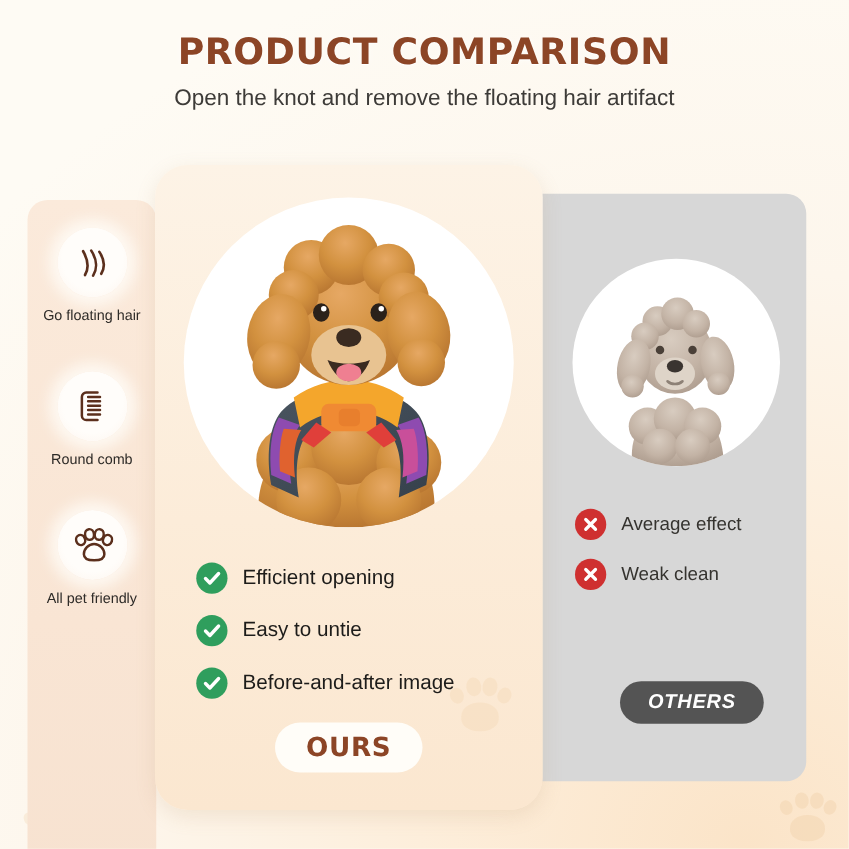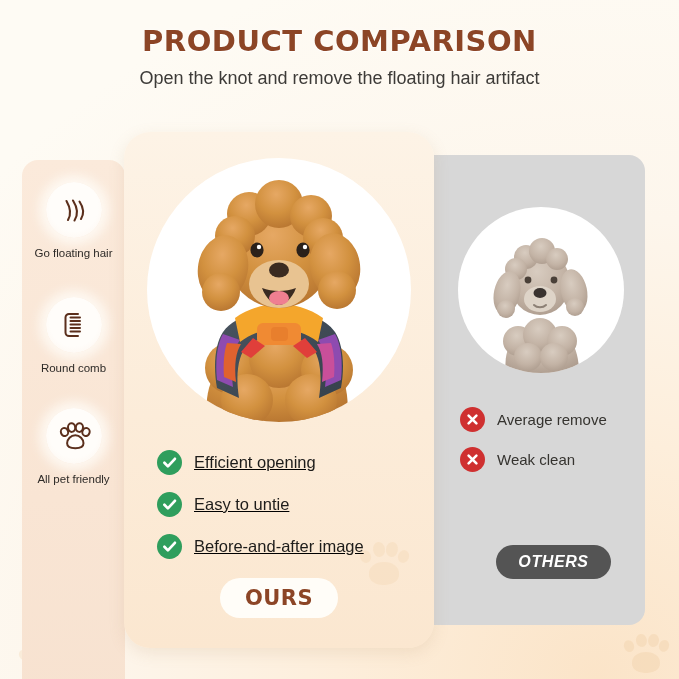--- a/index.html
+++ b/index.html
@@ -57,21 +57,21 @@
     background:linear-gradient(180deg,#fdf3e6 0%, #fcecd9 55%, #fbe7d0 100%);
     border-radius:26px;
     box-shadow:0 5px 16px rgba(180,140,100,.16);
     overflow:hidden;
   }
   .photo-circle {
     position:absolute; left:23px; top:26px; width:264px; height:264px;
     border-radius:50%; background:#fff;
     display:flex; align-items:flex-end; justify-content:center; overflow:hidden;
   }
-  .ours-list { position:absolute; left:33px; top:318px; width:250px;text-decoration:underline; }
+  .ours-list { position:absolute; left:33px; top:318px; width:250px; }
   .row { display:flex; align-items:center; margin-bottom:17px; }
   .mark { width:25px; height:25px; border-radius:50%; flex:0 0 25px; position:relative; }
   .mark.ok { background:#2f9e5d; }
   .mark.no { background:#cf3030; }
   .mark svg { position:absolute; left:0; top:0; }
   .row-text { margin-left:12px; font-size:16.5px; color:#1d1c1a; white-space:nowrap; }
 
   .badge-ours {
     position:absolute; left:96px; top:446px; width:118px; height:40px;
     background:#fffdf8; border-radius:21px;
@@ -211,21 +211,21 @@
       </svg>
     </div>
 
     <div class="others-list">
       <div class="row">
         <span class="mark no">
           <svg width="25" height="25" viewBox="0 0 25 25" stroke="#fff" stroke-width="2.6" stroke-linecap="round">
               <path d="M8.6 8.6l7.8 7.8M16.4 8.6l-7.8 7.8"></path>
             </svg>
         </span>
-        <span class="row-text">Average remove</span>
+        <span class="row-text">Average effect</span>
       </div>
       <div class="row">
         <span class="mark no">
           <svg width="25" height="25" viewBox="0 0 25 25" stroke="#fff" stroke-width="2.6" stroke-linecap="round">
               <path d="M8.6 8.6l7.8 7.8M16.4 8.6l-7.8 7.8"></path>
             </svg>
         </span>
         <span class="row-text">Weak clean</span>
       </div>
     </div>

